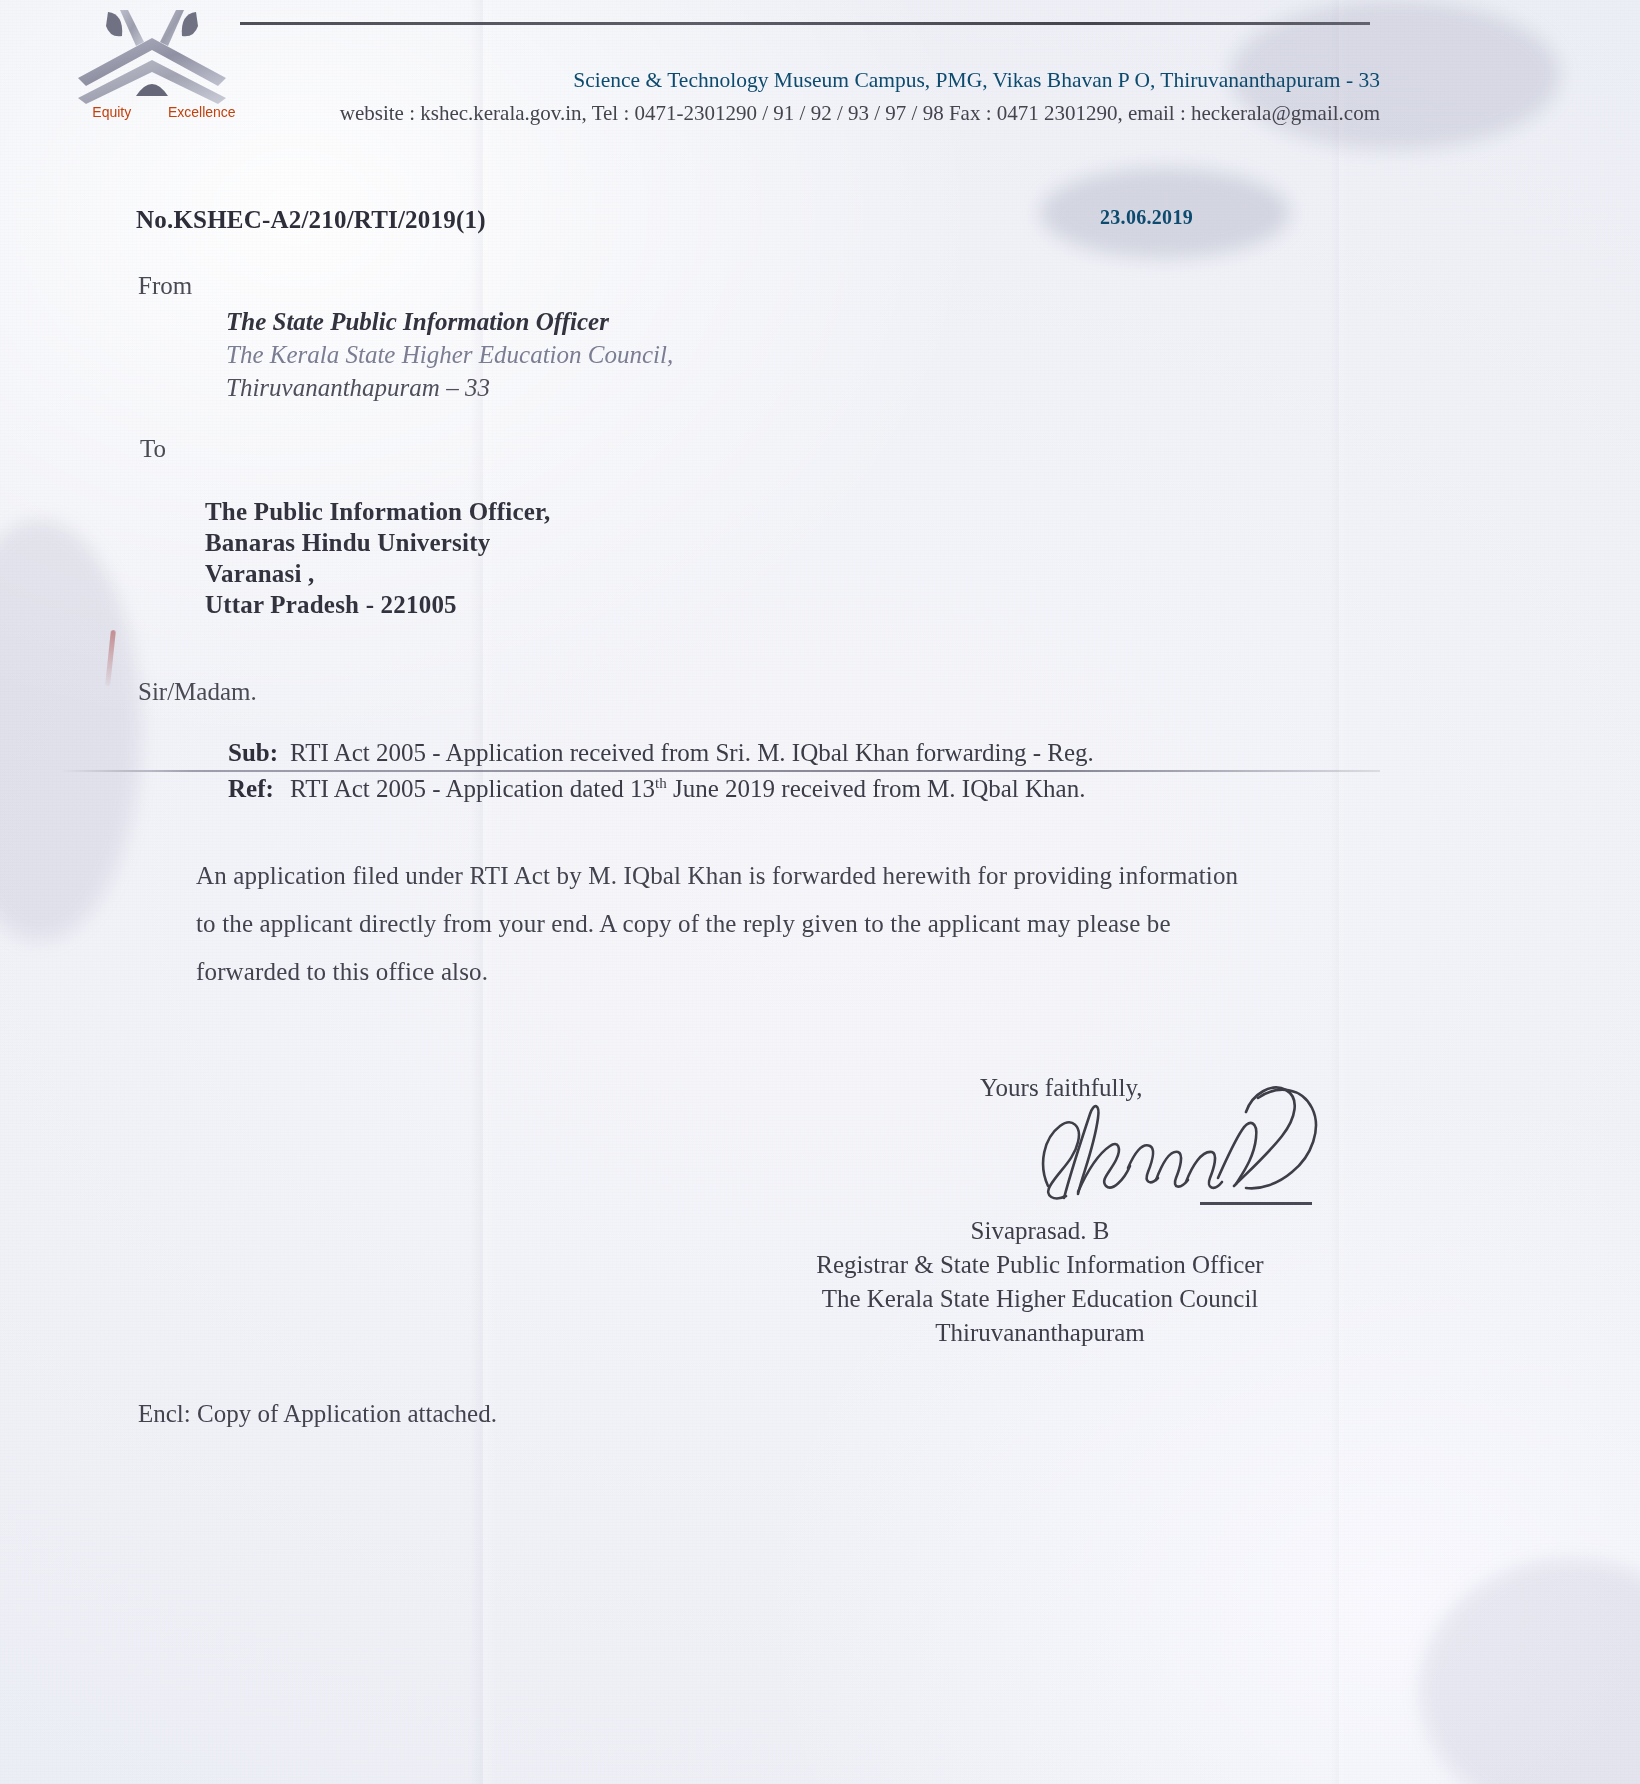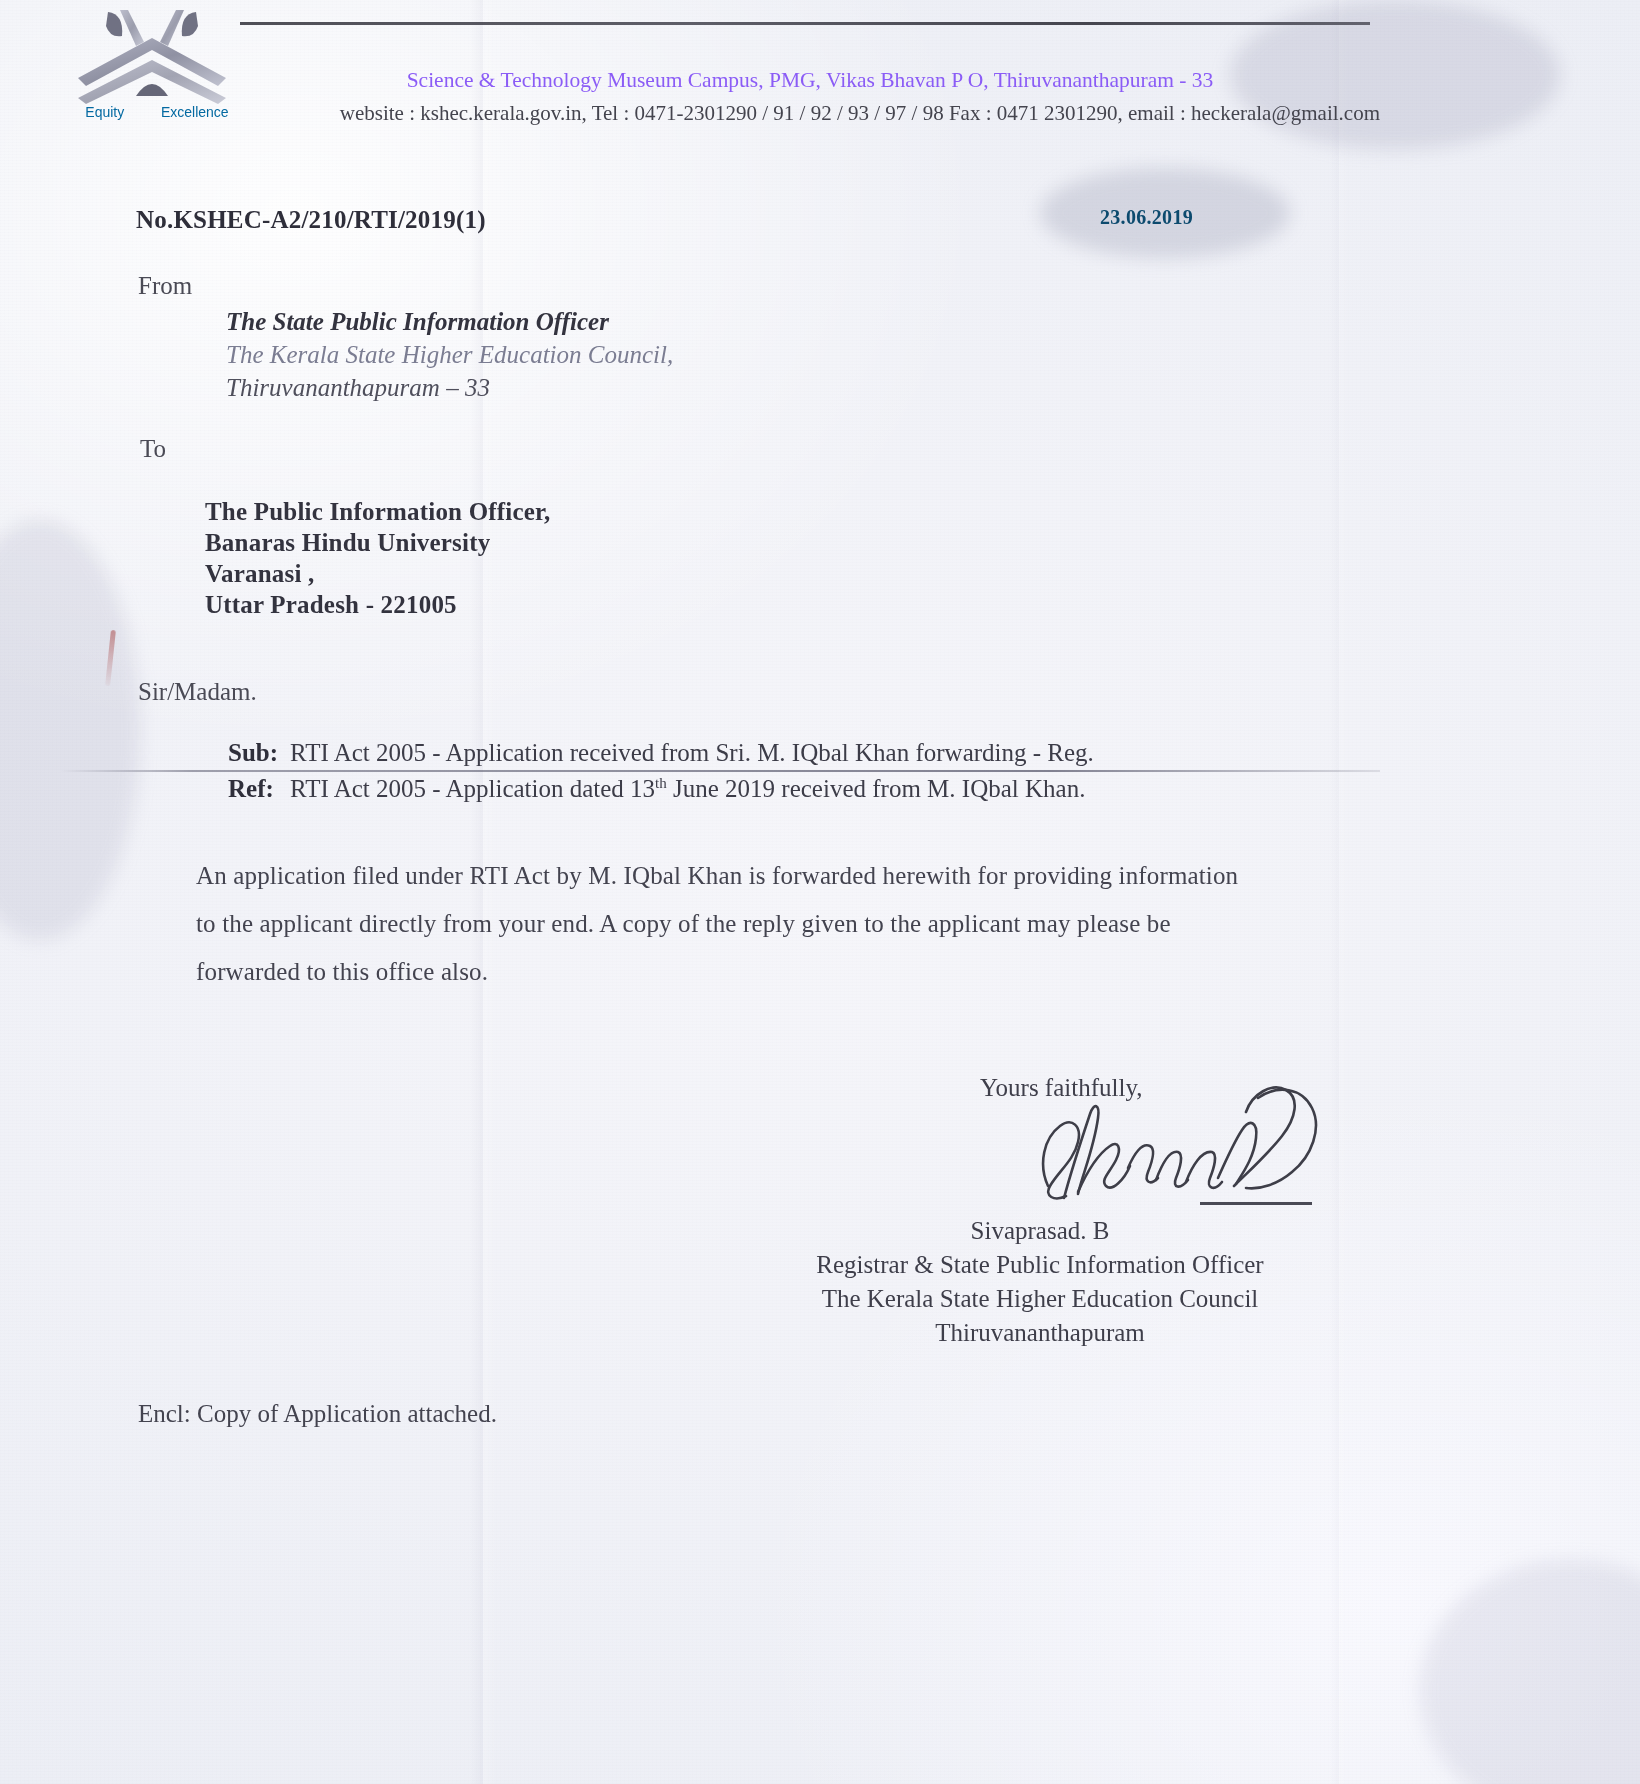--- a/index.html
+++ b/index.html
@@ -75,23 +75,23 @@
     letter-spacing: 0.1px;
     color: #b9bcd0;
     white-space: nowrap;
     opacity: 0.88;
   }
 
   #campus-line {
     left: 240px;
     top: 68px;
     width: 1140px;
-    text-align: center;
+    text-align: right;
     font-size: 21.5px;
-    color: #8b5cf6;
+    color: #0c4a6e;
     white-space: nowrap;
   }
 
   #contact-line {
     left: 240px;
     top: 101px;
     width: 1140px;
     text-align: right;
     font-size: 21px;
     color: #44444e;
@@ -101,26 +101,26 @@
   
   #logo-block {
     left: 62px;
     top: 4px;
     width: 180px;
     height: 128px;
   }
   #logo-mark { position: absolute; left: 14px; top: 0; width: 152px; height: 100px; }
   #logo-caption {
     position: absolute;
-    left: 5px; top: 100px;
+    left: 12px; top: 100px;
     width: 180px;
     display: flex;
     justify-content: space-around;
     font-size: 14px;
-    color: #0369a1;
+    color: #c2410c;
     font-family: "Liberation Sans", sans-serif;
   }
 
   
   #ref-no {
     left: 136px;
     top: 206px;
     font-size: 25px;
     font-weight: bold;
     color: #2e2e3a;

